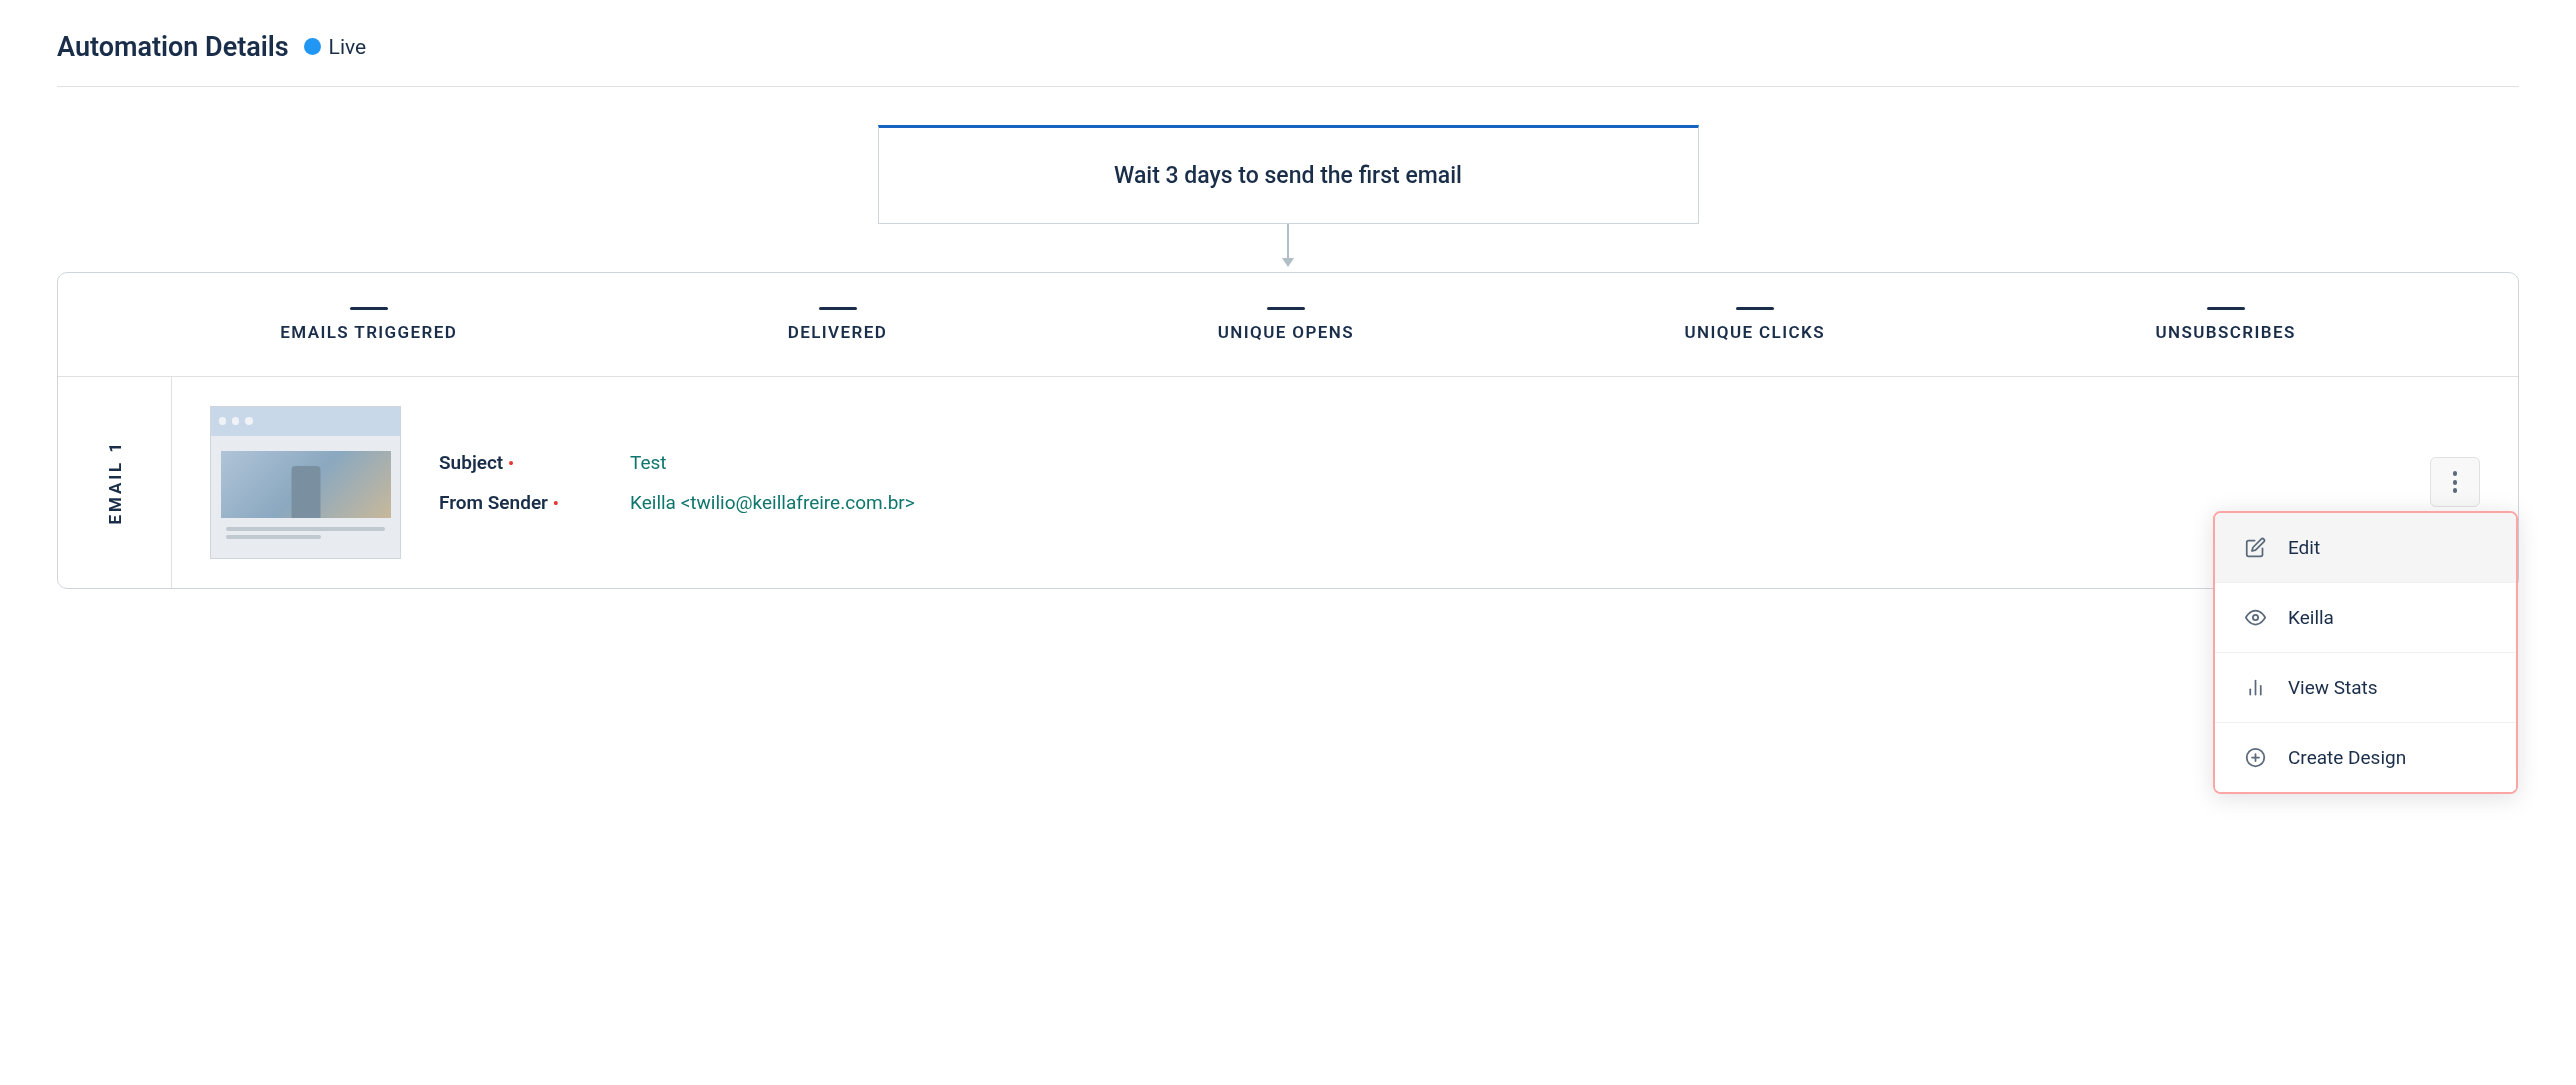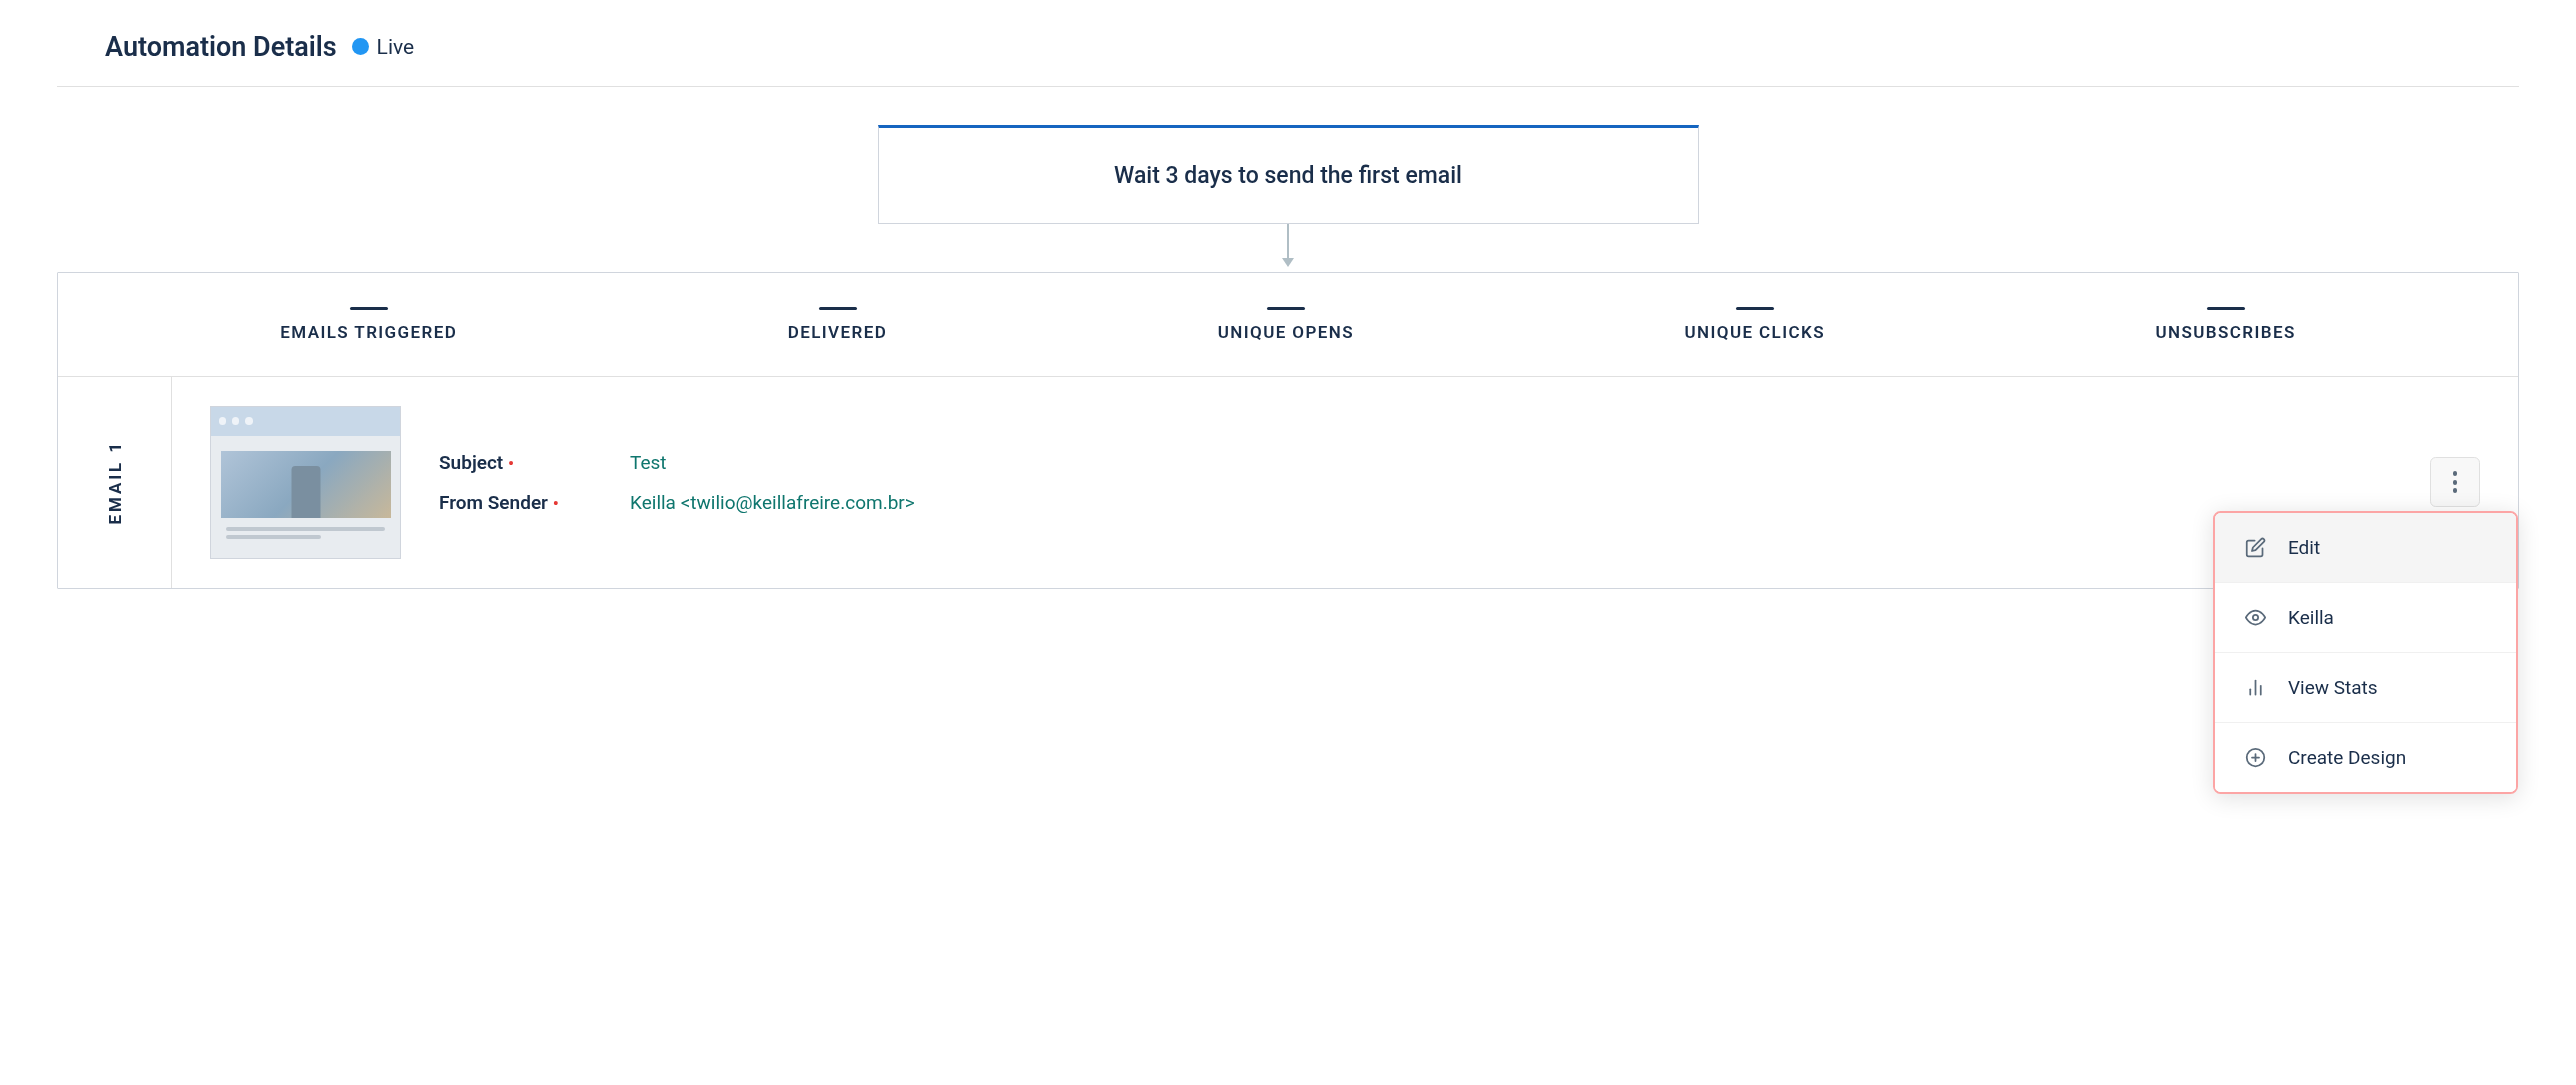--- a/index.html
+++ b/index.html
@@ -16,21 +16,20 @@
       display: flex;
       align-items: center;
       gap: 15.3px;
       padding: 30.5px 57px 23px 57px;
     }
 
     .page-title {
       font-size: 27px;
       font-weight: 600;
       color: #1a2e4a;
-      margin-left: 48px;
     }
 
     .live-badge {
       display: flex;
       align-items: center;
       gap: 7.6px;
       font-size: 21px;
       color: #1a2e4a;
     }
 
@@ -96,21 +95,21 @@
       width: 0;
       height: 0;
       border-left: 6.7px solid transparent;
       border-right: 6.7px solid transparent;
       border-top: 9.5px solid #b0bec5;
     }
 
     .email-section {
       width: 100%;
       border: 1px solid #d0d5dd;
-      border-radius: 1px;
+      border-radius: 10px;
     }
 
     .stats-row {
       display: flex;
       align-items: center;
       justify-content: space-around;
       padding: 34px 57px;
       border-bottom: 1px solid #e0e0e0;
     }
 

